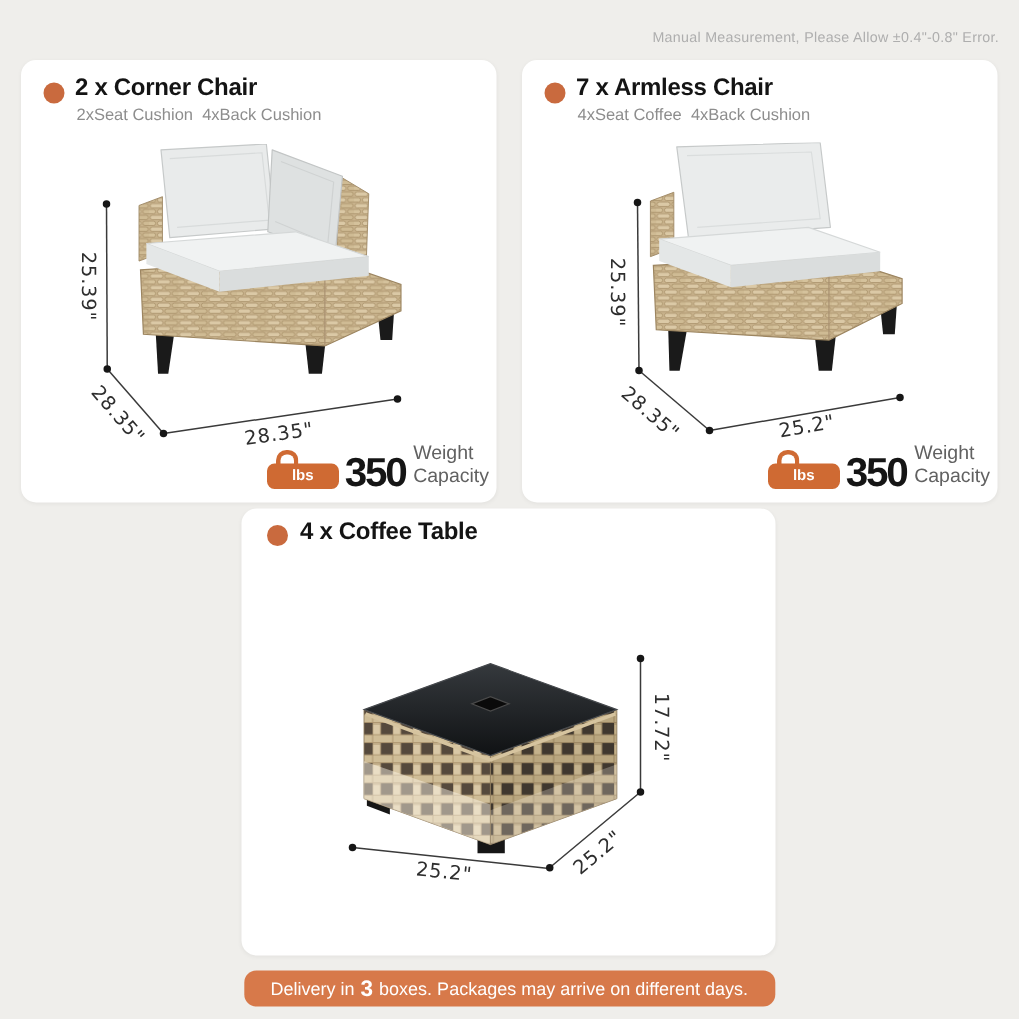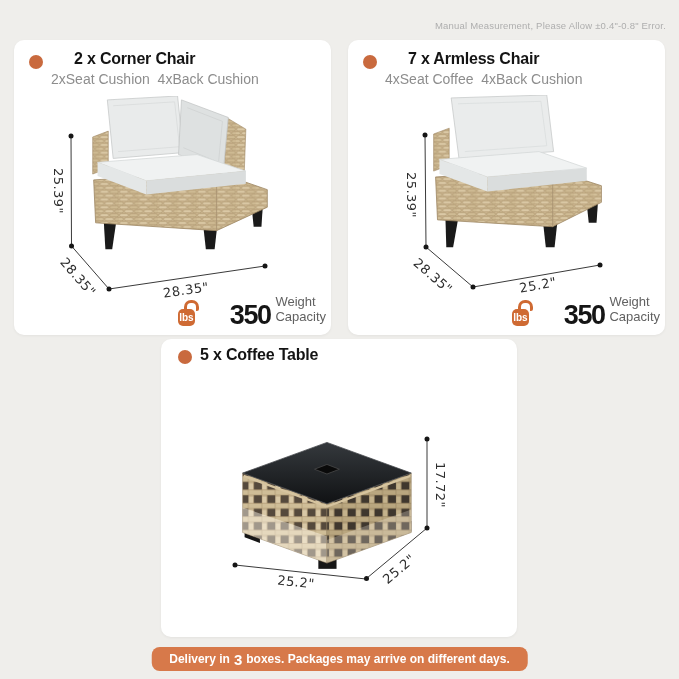--- a/index.html
+++ b/index.html
@@ -29,26 +29,26 @@
     position:absolute; width:14px; height:14px; border-radius:50%;
     background:#c96a3e;
   }
   .card1 .bullet, .card2 .bullet { left:15px; top:15px; }
   .card3 .bullet { left:17px; top:11px; }
 
   .title {
     position:absolute; font-size:16px; font-weight:bold; color:#141414;
     letter-spacing:-.2px; white-space:nowrap;
   }
-  .card1 .title, .card2 .title { left:36px; top:10px;margin-left:24px; }
+  .card1 .title, .card2 .title { left:36px; top:10px; }
   .card3 .title { left:39px; top:7px; }
 
   .subtitle {
     position:absolute; left:37px; top:31px;
-    font-size:14px; color:#8d8d8d; white-space:pre;text-align:center;
+    font-size:11px; color:#8d8d8d; white-space:pre;text-align:center;
   }
 
   .figure { position:absolute; }
   .dims { position:absolute; left:0; top:0; pointer-events:none; }
   .dims line { stroke:#3a3a3a; stroke-width:1; }
   .dims circle { fill:#161616; }
 
   .dim {
     position:absolute; font-family:"DejaVu Sans", sans-serif;
     font-size:13px; color:#2e2e2e; letter-spacing:.5px; white-space:nowrap;
@@ -58,38 +58,38 @@
     position:absolute; right:5px; bottom:9px;
     display:flex; align-items:flex-end; gap:5px;
   }
   .kettle { position:relative; width:27px; height:26px; }
   .kettle-handle {
     position:absolute; left:6px; top:0; width:15px; height:11px;
     border:3.5px solid #cf6a33; border-bottom:none;
     border-radius:7px 7px 2px 2px; box-sizing:border-box;
   }
   .kettle-body {
-    position:absolute; left:0; bottom:0; width:17px; height:17px;
+    position:absolute; left:0; bottom:0; width:48px; height:17px;
     background:#cf6a33; border-radius:5px;
     display:flex; align-items:center; justify-content:center;
   }
   .kettle-body span { color:#ffffff; font-size:10px; font-weight:bold; }
   .big-num {
     font-size:27px; font-weight:800; letter-spacing:-1.5px;
     line-height:.82; color:#151515;margin-left:20px;
   }
   .wc { font-size:13px; color:#616161; line-height:1.2; padding-bottom:1px; }
   .wc span { display:block; }
 
   .banner {
     position:absolute; top:647px; left:50%; transform:translateX(-50%);
     height:24px; padding:0 18px; border-radius:8px; background:#d7794a;
     display:flex; align-items:center; white-space:nowrap;
   }
-  .banner span { color:#ffffff; font-size:12px; font-weight:bold; }
+  .banner span { color:#ffffff; font-size:12px; font-weight:normal; }
   .banner .count { font-size:15px; font-weight:800; padding:0 4px; }
 </style>
 </head>
 <body>
 
 <div class="page">
 
   <svg width="0" height="0" style="position:absolute">
     <defs>
       <pattern id="wv1" width="20" height="8" patternUnits="userSpaceOnUse">
@@ -211,21 +211,21 @@
       <div class="big-num">350</div>
       <div class="wc">
         <span>Weight</span>
         <span>Capacity</span>
       </div>
     </div>
   </div>
 
   <div class="card card3">
     <div class="bullet"></div>
-    <div class="title">5 x Coffee Table</div>
+    <div class="title">4 x Coffee Table</div>
 
     <svg class="figure" style="left:74px;top:90px;width:182px" viewBox="0 0 190 150">
       <polygon points="10,102 26,108 26,119 10,113" fill="#161616"></polygon>
       <polygon points="87,134 106,134 106,146 87,146" fill="#161616"></polygon>
       <polygon points="168,102 184,96 184,107 168,113" fill="#161616"></polygon>
       <polygon points="8,46 96,78 96,140 8,108" fill="url(#lat1)" stroke="#8f7c5c" stroke-width="0.6"></polygon>
       <polygon points="8,82 96,112 96,140 8,108" fill="#fff8ea" opacity="0.45"></polygon>
       <polygon points="96,78 184,46 184,108 96,140" fill="url(#lat2)" stroke="#8f7c5c" stroke-width="0.6"></polygon>
       <polygon points="96,116 184,84 184,108 96,140" fill="#fff8ea" opacity="0.25"></polygon>
       <polyline points="9,49 96,81 183,49" fill="none" stroke="#d6c49f" stroke-width="2.5"></polyline>

